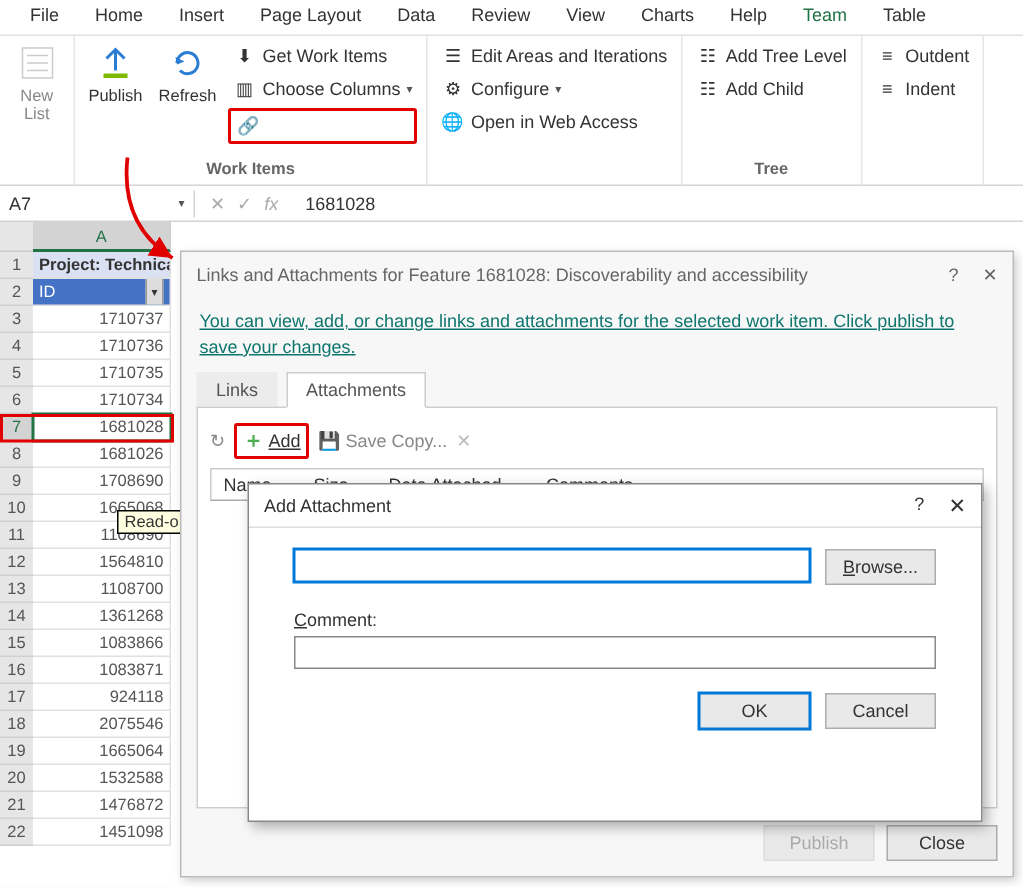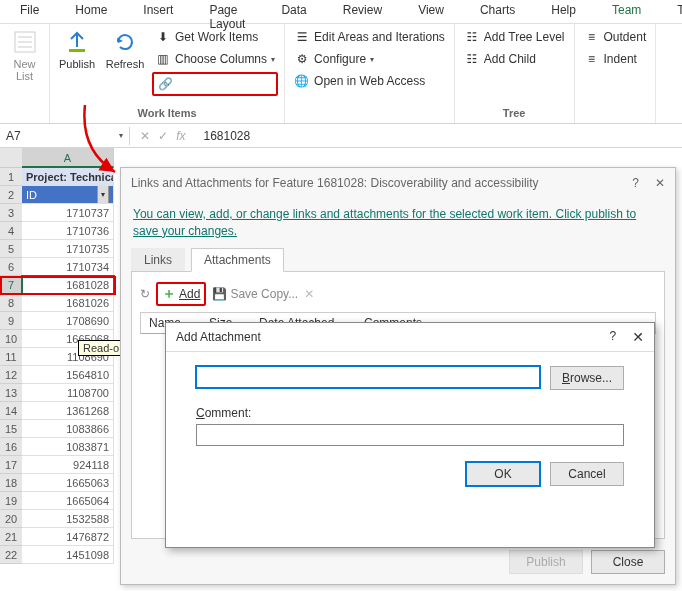--- a/index.html
+++ b/index.html
@@ -1,17 +1,17 @@
 <!DOCTYPE html>
 <html><head>
 <meta charset="utf-8">
 <style>
 * { box-sizing: border-box; margin: 0; padding: 0; }
 body { font-family: "Segoe UI", Tahoma, sans-serif; font-size: 12px; width: 682px; height: 591px; background: #fff; overflow: hidden; position: relative; color: #333; }
-.menubar { display: flex; gap: 12px; height: 24px; border-bottom: 1px solid #e0e0e0; align-items: stretch; padding-left: 8px; }
+.menubar { display: flex; gap: 0; height: 24px; border-bottom: 1px solid #e0e0e0; align-items: stretch; padding-left: 8px; }
 .menubar .item { padding: 3px 12px; cursor: default; }
 .menubar .item.active { color: #217346; }
 .ribbon { display: flex; height: 100px; border-bottom: 1px solid #d4d4d4; background: #fff; }
 .rgroup { border-right: 1px solid #e6e6e6; display: flex; flex-direction: column; position: relative; }
 .rgroup .body { flex: 1; display: flex; align-items: flex-start; padding: 4px 6px 0 6px; gap: 6px; }
 .rgroup .label { text-align: center; font-size: 11px; color: #666; padding: 2px 0 4px; font-weight: bold; }
 .bigbtn { display: flex; flex-direction: column; align-items: center; gap: 2px; width: 42px; font-size: 11px; color: #888; }
 .bigbtn.enabled { color: #333; }
 .bigbtn .ico { width: 28px; height: 28px; display: flex; align-items: center; justify-content: center; }
 .stack { display: flex; flex-direction: column; gap: 4px; }
@@ -286,21 +286,21 @@
         <div class="row">
           <div class="cell">1083866</div>
         </div>
         <div class="row">
           <div class="cell">1083871</div>
         </div>
         <div class="row">
           <div class="cell">924118</div>
         </div>
         <div class="row">
-          <div class="cell">1665063</div>
+          <div class="cell">2075546</div>
         </div>
         <div class="row">
           <div class="cell">1665064</div>
         </div>
         <div class="row">
           <div class="cell">1532588</div>
         </div>
         <div class="row">
           <div class="cell">1476872</div>
         </div>

